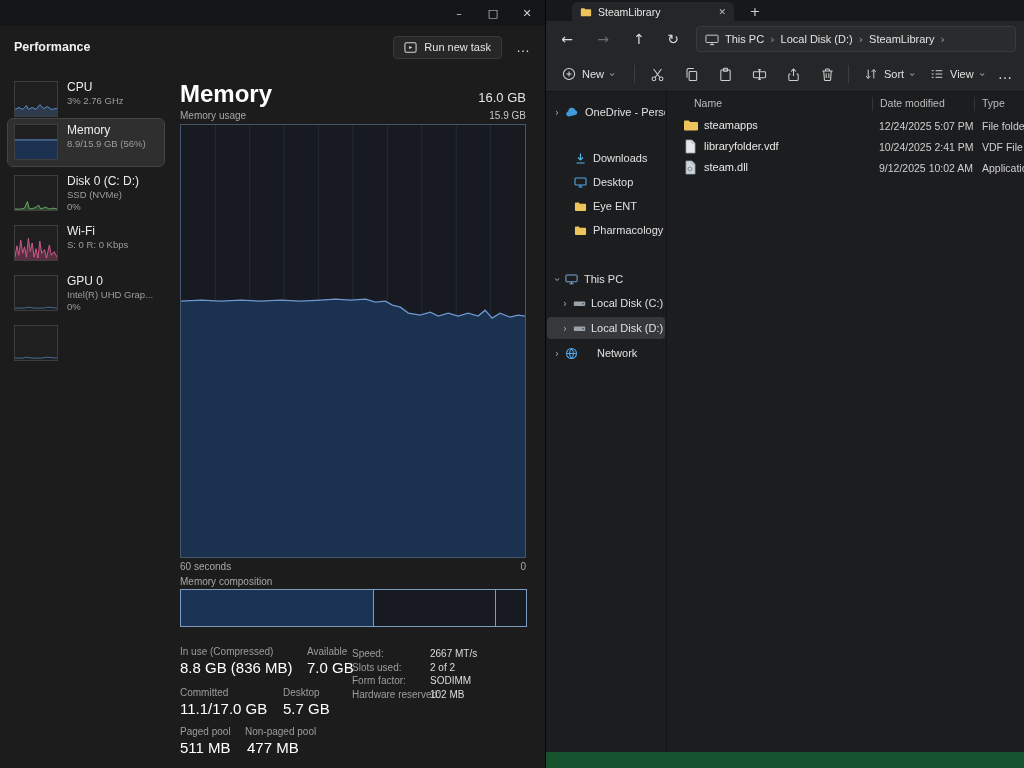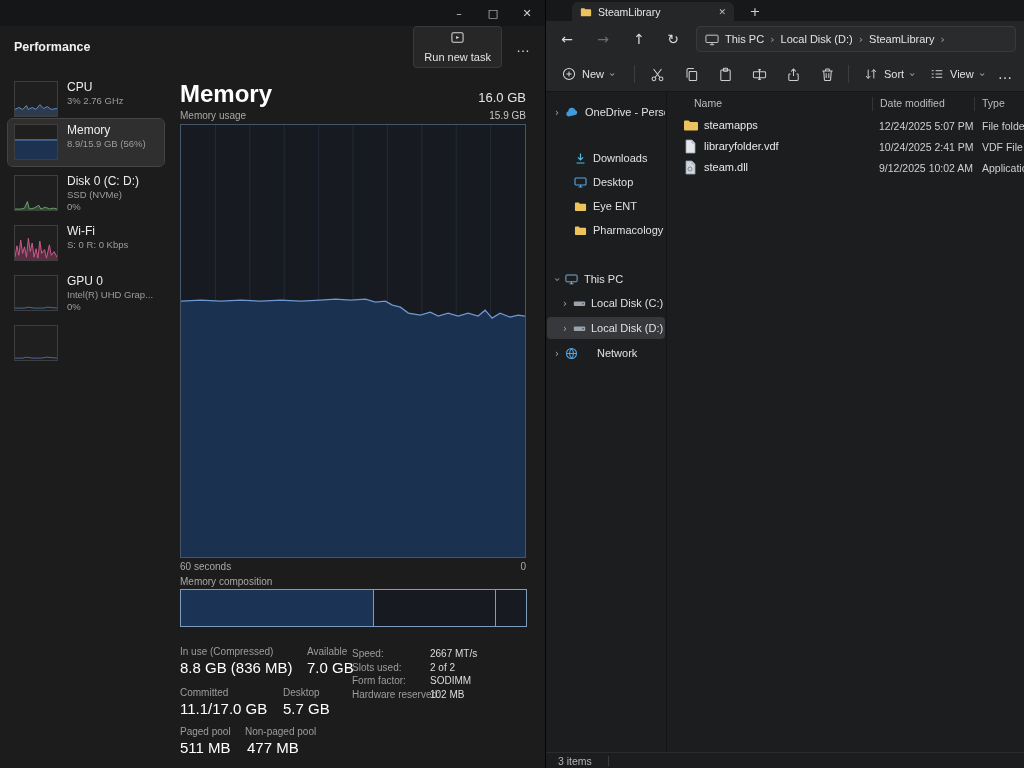--- a/index.html
+++ b/index.html
@@ -9,21 +9,21 @@
   .abs { position:absolute; }
   .glyph { font-family:"DejaVu Sans", sans-serif; }
 
   
   .tm { position:absolute; left:0; top:0; width:545px; height:768px; background:#1c1c1c; overflow:hidden; }
   .tm-titlebar { position:absolute; left:0; top:0; right:0; height:26px; background:#141618; }
   .capbtn { position:absolute; top:0; width:34px; height:26px; display:flex; align-items:center; justify-content:center; font-size:11px; color:#cfcfcf; cursor:default; }
   .tm-header { position:absolute; left:0; top:26px; right:0; height:42px; display:flex; align-items:center; padding:0 14px; }
   .tm-title { font-size:12.5px; font-weight:700; color:#f0f0f0; }
   .tm-hdr-right { margin-left:auto; display:flex; align-items:center; gap:14px; }
-  .runtask { display:flex; align-items:center; gap:7px; background:#272727; border:1px solid #3a3a3a; border-radius:4px; padding:4px 10px; font-size:11px; color:#e4e4e4; cursor:default;flex-direction:column; }
+  .runtask { display:flex; align-items:center; gap:7px; background:#272727; border:1px solid #3a3a3a; border-radius:4px; padding:4px 10px; font-size:11px; color:#e4e4e4; cursor:default; }
   .tm-more { font-size:14px; color:#d8d8d8; letter-spacing:1px; cursor:default; }
 
   .tm-side-item { position:absolute; left:8px; width:156px; height:47px; border-radius:5px; cursor:default; }
   .tm-side-item.selected { background:#2f2f2f; outline:1px solid #454545; }
   .thumb { position:absolute; left:6px; top:5px; width:44px; height:36px; background:#1f1f1f; border:1px solid #3e3e3e; }
   .side-text { position:absolute; left:59px; top:4px; right:2px; }
   .side-label { font-size:12px; font-weight:500; color:#ededed; line-height:1.25; white-space:nowrap; overflow:hidden; }
   .side-sub { font-size:9.5px; color:#9d9d9d; line-height:1.3; white-space:nowrap; overflow:hidden; }
 
   .mem-title { font-size:24px; font-weight:600; color:#ffffff; }
@@ -426,19 +426,15 @@
       <svg class="file-icon" width="14" height="15" viewBox="0 0 14 15">
         <path d="M3 1 h6 l3 3 v10 H3 z" fill="#cfd6dd" stroke="#9aa2ab" stroke-width="0.8"></path>
         <path d="M9 1 v3 h3" fill="none" stroke="#9aa2ab" stroke-width="0.8"></path>
         <circle cx="7" cy="9" r="2" fill="none" stroke="#76808a" stroke-width="0.9"></circle>
       </svg>
       <span class="file-name">steam.dll</span>
       <span class="file-date">9/12/2025 10:02 AM</span>
       <span class="file-type">Application</span>
     </div>
 
-    <div class="ex-status">
-      <span class="status-text">3 items</span>
-      <div class="status-div"></div>
-    </div>
   </div>
 
 </div>
 
 </body></html>

